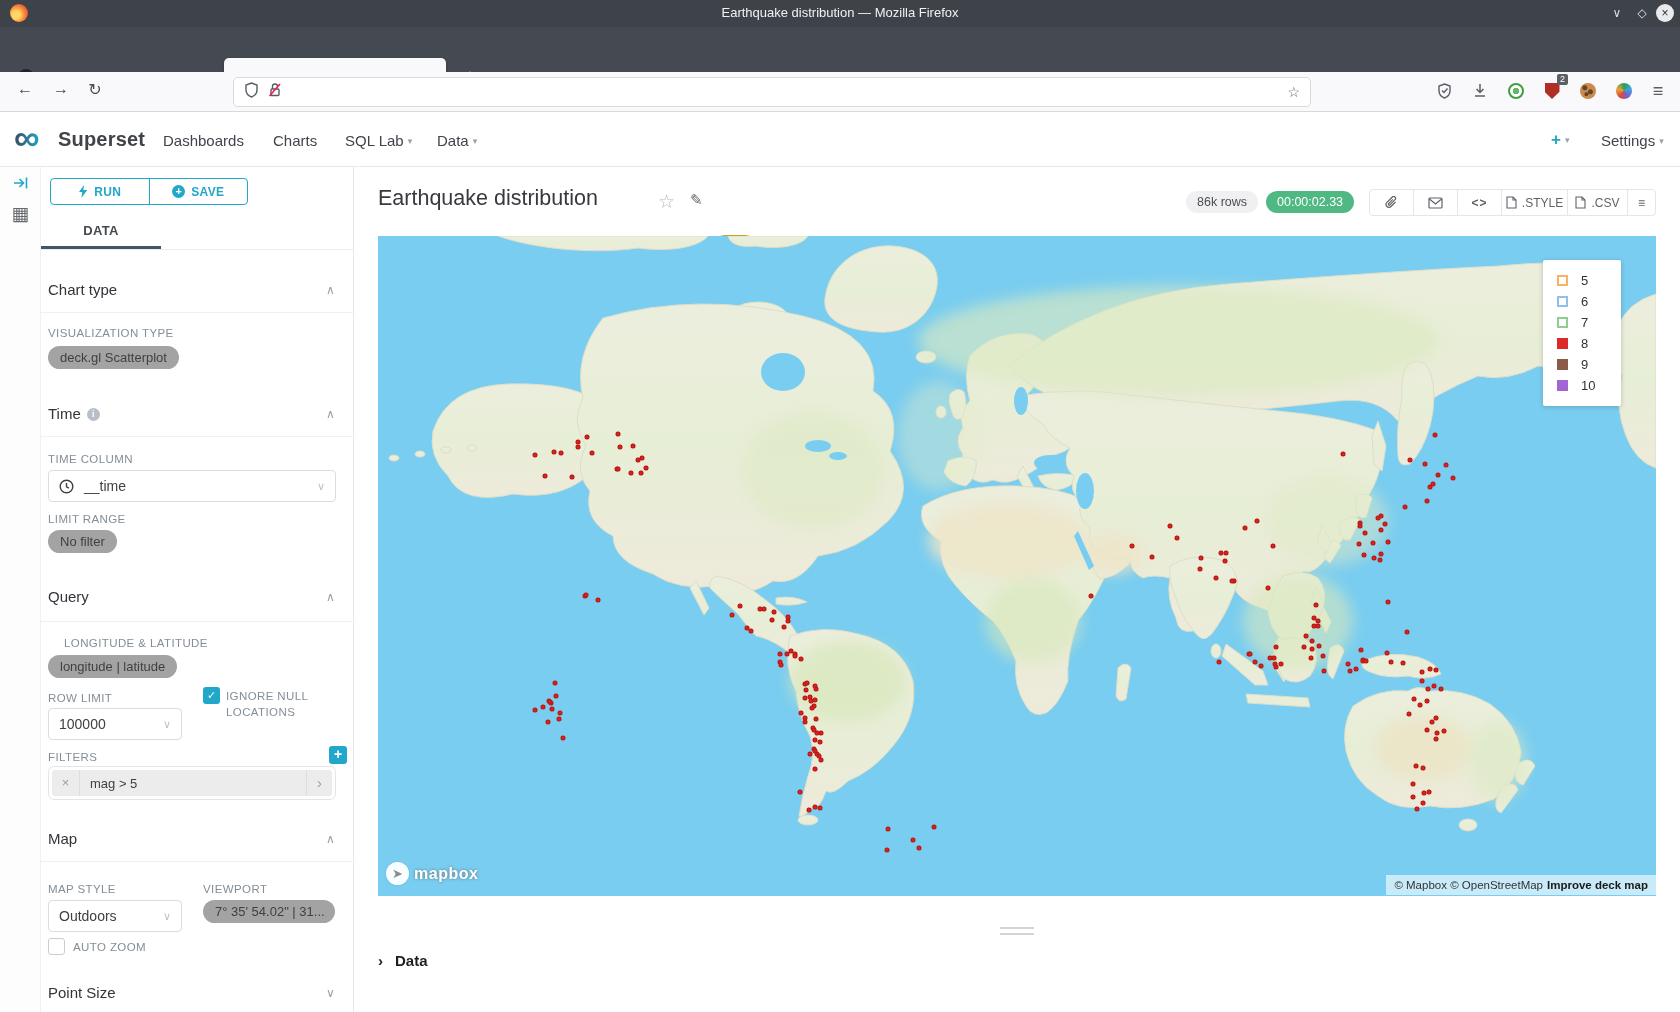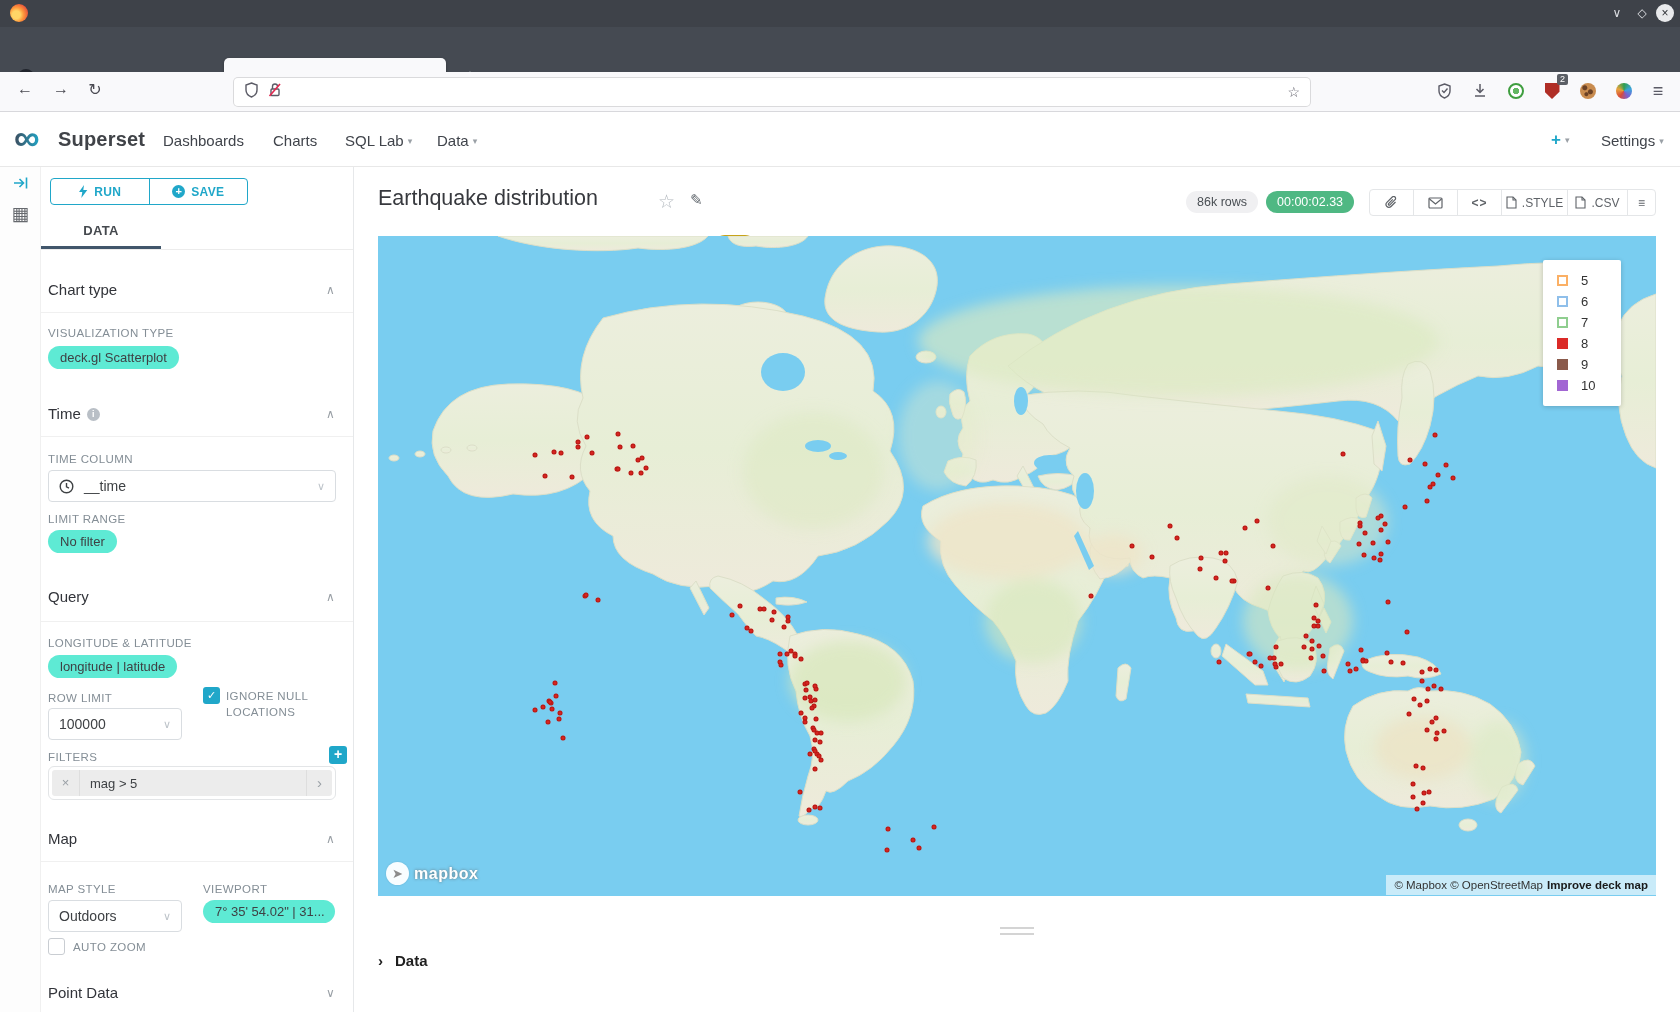--- a/index.html
+++ b/index.html
@@ -65,21 +65,21 @@
                color:#fff; font-size:11px; line-height:13px; text-align:center; font-weight:bold; }
   .data-tab { left:41px; top:215px; width:120px; height:32px; text-align:center; font-size:13px;
               color:#45494e; font-weight:bold; letter-spacing:.3px; line-height:32px; }
   .data-underline { left:41px; top:246px; width:120px; height:3px; background:#41566b; }
   .tab-hairline { left:41px; top:249px; width:312px; height:1px; background:#ececec; }
 
   .sec-head { font-size:15px; color:#32343a; }
   .sec-chev { font-size:12px; color:#9aa0a6; }
   .divider { left:41px; width:312px; height:1px; background:#f0f0f0; }
   .ctl-label { font-size:11.5px; color:#848e96; letter-spacing:.4px; }
-  .pill { background:#5eead4; border-radius:12px; font-size:13px; color:#3e4144;
+  .pill { background:#a3a3a3; border-radius:12px; font-size:13px; color:#3e4144;
           display:inline-flex; align-items:center; padding:0 12px; height:23px; white-space:nowrap; }
   .select { background:#fff; border:1px solid #d9dde1; border-radius:4px; height:32px;
             display:flex; align-items:center; padding:0 10px; font-size:14px; color:#3e4144; }
   .sel-caret { margin-left:auto; color:#bdc3c9; font-size:11px; }
   .info-i { display:inline-block; width:13px; height:13px; border-radius:50%; background:#b9bfc6;
             color:#fff; font-size:9px; font-weight:bold; text-align:center; line-height:13px;
             vertical-align:2px; margin-left:6px; font-style:normal; }
   .cbx { width:17px; height:17px; border-radius:3px; }
   .cbx-on { background:#20a7c9; color:#fff; font-size:11px; text-align:center; line-height:17px; }
   .cbx-off { background:#fff; border:1.5px solid #c9cdd2; }
@@ -138,20 +138,21 @@
   .south-chev { font-size:15px; color:#222; font-weight:bold; }
   .south-title { font-size:15px; font-weight:bold; color:#1f1f1f; }
 </style>
 </head>
 <body>
 
 <div id="app">
 
   <div class="abs titlebar">
     <div class="abs fx-logo"></div>
+    <div class="abs win-title">Earthquake distribution — Mozilla Firefox</div>
     <div class="abs winctl" style="left:1608px;">∨</div>
     <div class="abs winctl" style="left:1633px;">◇</div>
     <div class="abs winctl winctl-close" style="left:1656px;">×</div>
   </div>
 
   <div class="abs tabstrip">
     <div class="abs tab tab-inactive">
       <span class="favicon fav-druid"></span>
       <span>Apache Druid</span>
       <span class="tab-close">×</span>
@@ -266,21 +267,21 @@
       </svg>
     <span>__time</span>
     <span class="sel-caret">∨</span>
   </div>
   <div class="abs ctl-label" style="left:48px;top:513px;">LIMIT RANGE</div>
   <div class="abs pill" style="left:48px;top:530px;">No filter</div>
 
   <div class="abs sec-head" style="left:48px;top:588px;">Query</div>
   <div class="abs sec-chev" style="left:326px;top:590px;">∧</div>
   <div class="abs divider" style="top:621px;"></div>
-  <div class="abs ctl-label" style="left:48px;top:637px;text-align:center;">LONGITUDE &amp; LATITUDE</div>
+  <div class="abs ctl-label" style="left:64px;top:637px;text-align:center;">LONGITUDE &amp; LATITUDE</div>
   <div class="abs pill" style="left:48px;top:655px;">longitude | latitude</div>
   <div class="abs ctl-label" style="left:48px;top:692px;">ROW LIMIT</div>
   <div class="abs cbx cbx-on" style="left:203px;top:687px;">✓</div>
   <div class="abs ctl-label" style="left:226px;top:688px;width:94px;line-height:16px;">IGNORE NULL LOCATIONS</div>
   <div class="abs select" style="left:48px;top:708px;width:134px;">
     <span>100000</span>
     <span class="sel-caret">∨</span>
   </div>
   <div class="abs ctl-label" style="left:48px;top:751px;">FILTERS</div>
   <div class="abs addbtn" style="left:329px;top:746px;">+</div>
@@ -298,21 +299,21 @@
   <div class="abs ctl-label" style="left:48px;top:883px;">MAP STYLE</div>
   <div class="abs ctl-label" style="left:203px;top:883px;">VIEWPORT</div>
   <div class="abs select" style="left:48px;top:900px;width:134px;">
     <span>Outdoors</span>
     <span class="sel-caret">∨</span>
   </div>
   <div class="abs pill" style="left:203px;top:900px;max-width:132px;overflow:hidden;">7° 35' 54.02" | 31...</div>
   <div class="abs cbx cbx-off" style="left:48px;top:938px;"></div>
   <div class="abs ctl-label" style="left:73px;top:941px;">AUTO ZOOM</div>
 
-  <div class="abs sec-head" style="left:48px;top:984px;">Point Data</div>
+  <div class="abs sec-head" style="left:48px;top:984px;">Point Size</div>
   <div class="abs sec-chev" style="left:326px;top:986px;">∨</div>
 
   <div class="abs chart-title">Earthquake distribution</div>
   <div class="abs hdr-star">☆</div>
   <div class="abs hdr-pencil">✎</div>
   <div class="abs badge-altered">Altered</div>
   <div class="abs pill-rows">86k rows</div>
   <div class="abs pill-timer">00:00:02.33</div>
   <div class="abs btngroup">
     <div class="bg-c1">

